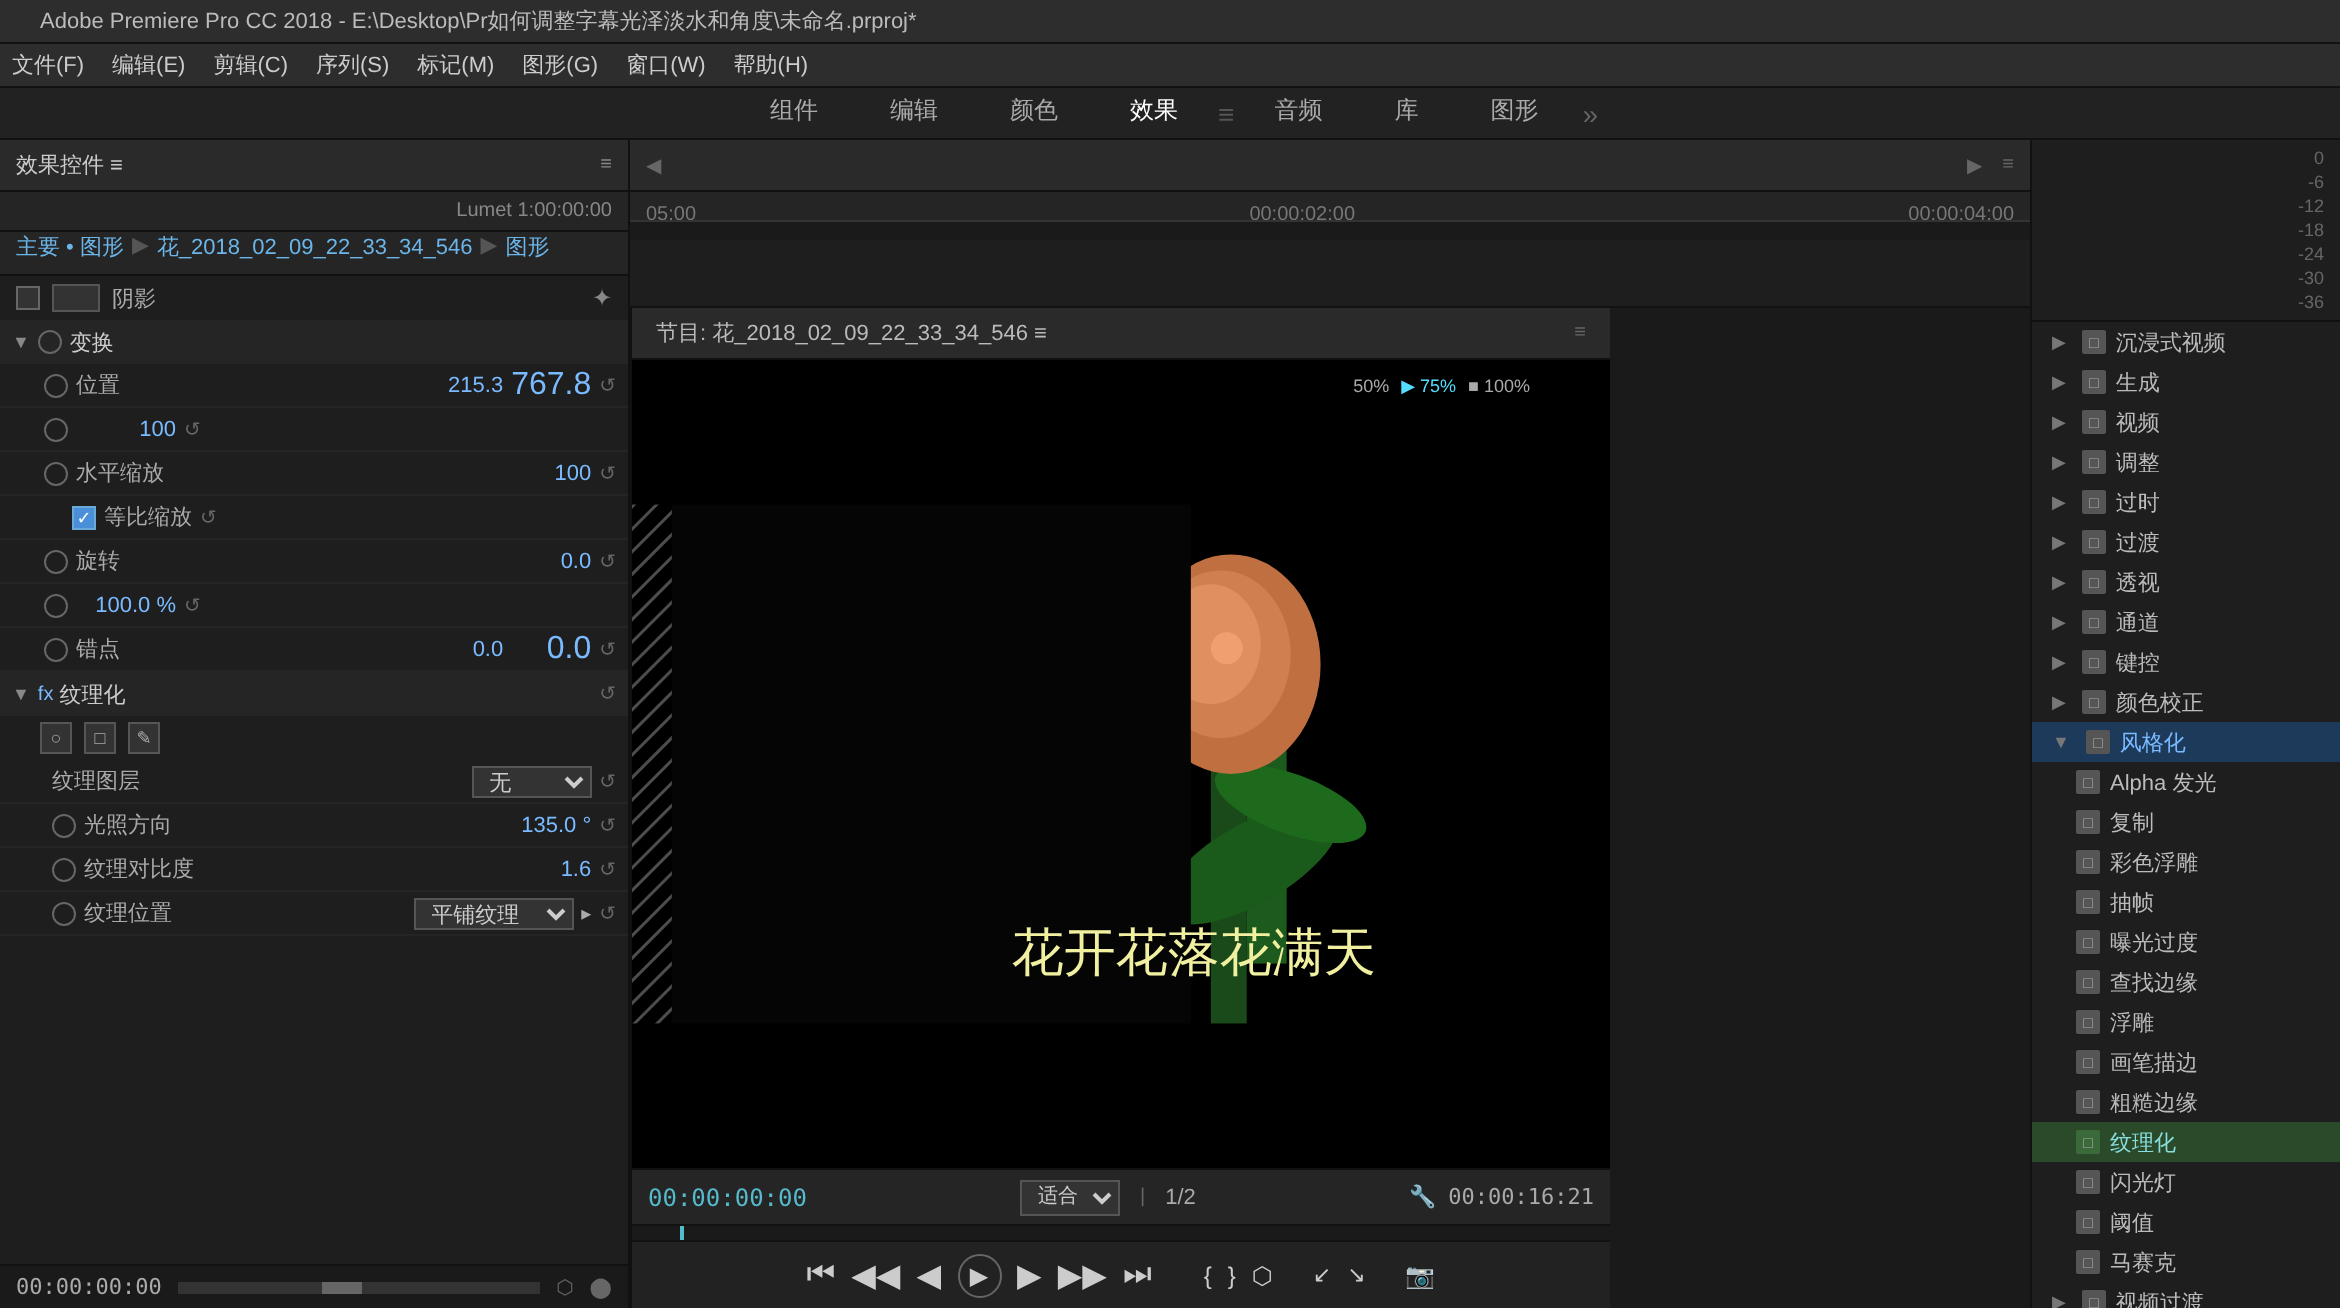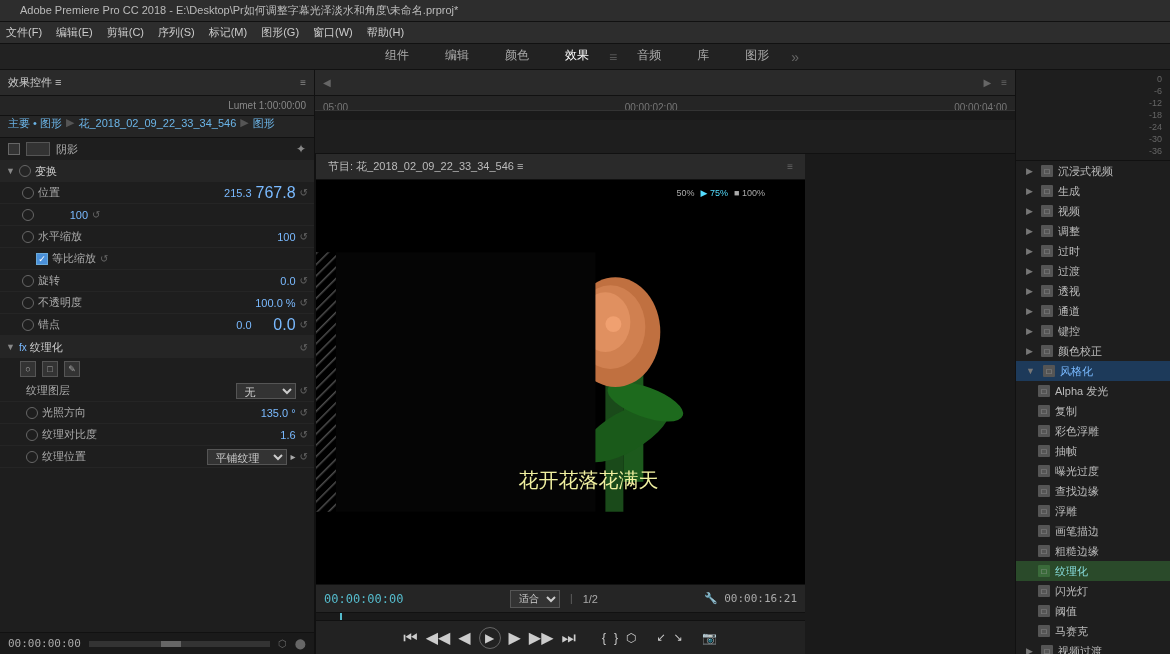--- a/index.html
+++ b/index.html
@@ -362,21 +362,21 @@
       font-size: 11px;
       font-family: monospace;
       line-height: 1.6;
     }
     .preview-chinese-text {
       position: absolute;
       bottom: 90px;
       left: 50%;
       transform: translateX(-30%);
       color: #f0f0a0;
-      font-size: 20px;
+      font-size: 26px;
       font-family: 'Microsoft YaHei', sans-serif;
       white-space: nowrap;
       margin-top: 16px;
     }
     .preview-percent-bar {
       position: absolute;
       top: 8px;
       right: 40px;
       display: flex;
       gap: 6px;
@@ -591,21 +591,20 @@
         <span style="width:16px"></span>
         <span class="fx-circle-icon"></span>
         <span class="fx-label">旋转</span>
         <span class="fx-value">0.0</span>
         <span class="fx-reset">↺</span>
       </div>
 
       <div class="fx-row">
         <span style="width:16px"></span>
         <span class="fx-circle-icon"></span>
-        <span class="fx-label">不透明度</span>
         <span class="fx-value">100.0 %</span>
         <span class="fx-reset">↺</span>
       </div>
 
       <div class="fx-row">
         <span style="width:16px"></span>
         <span class="fx-circle-icon"></span>
         <span class="fx-label">错点</span>
         <span class="fx-value">0.0</span>
         <span class="fx-value2">0.0</span>

